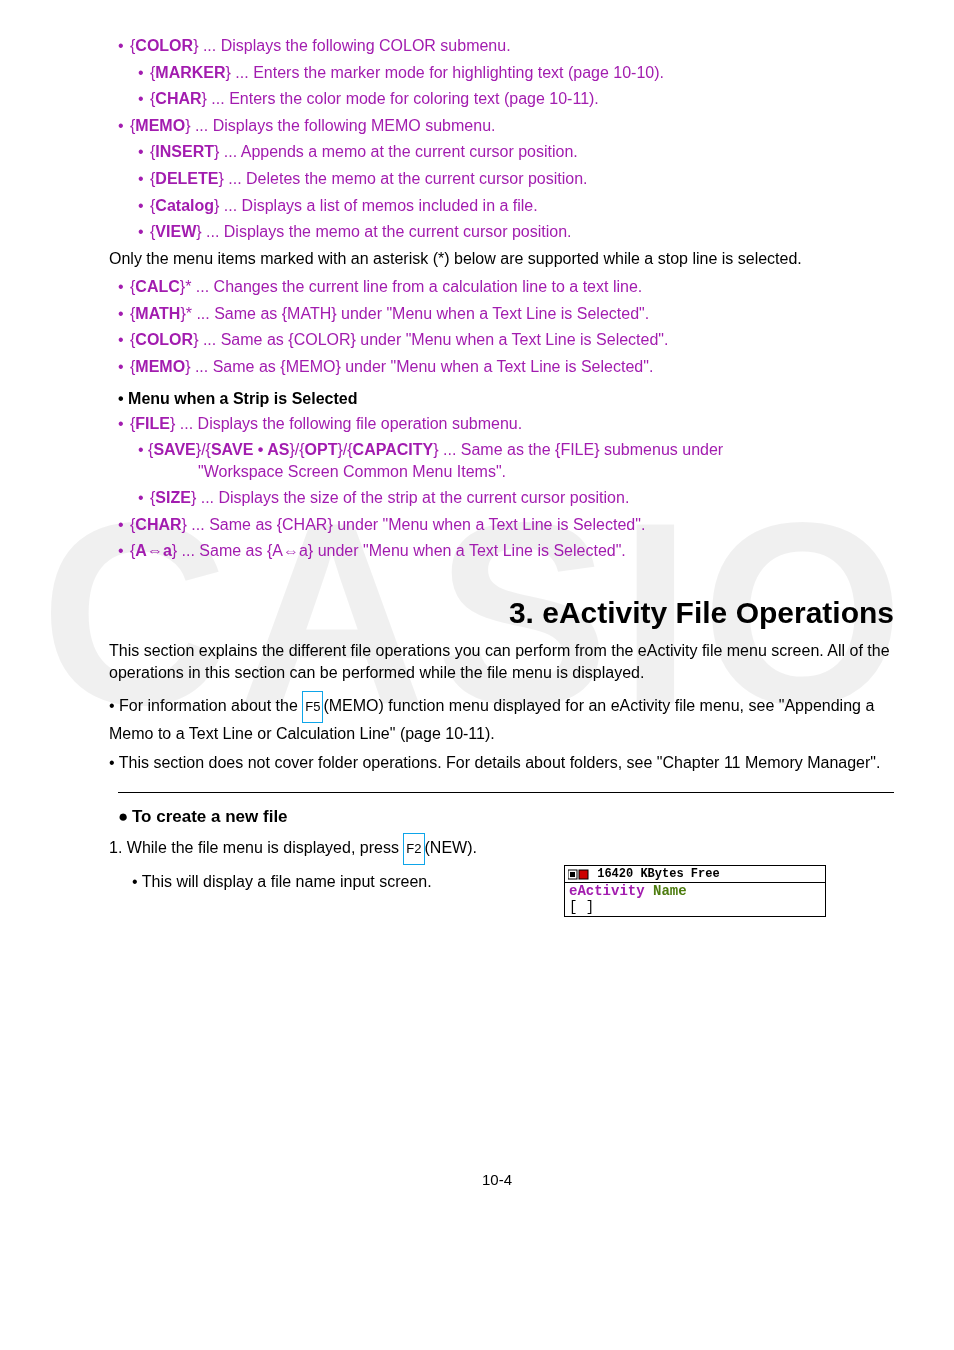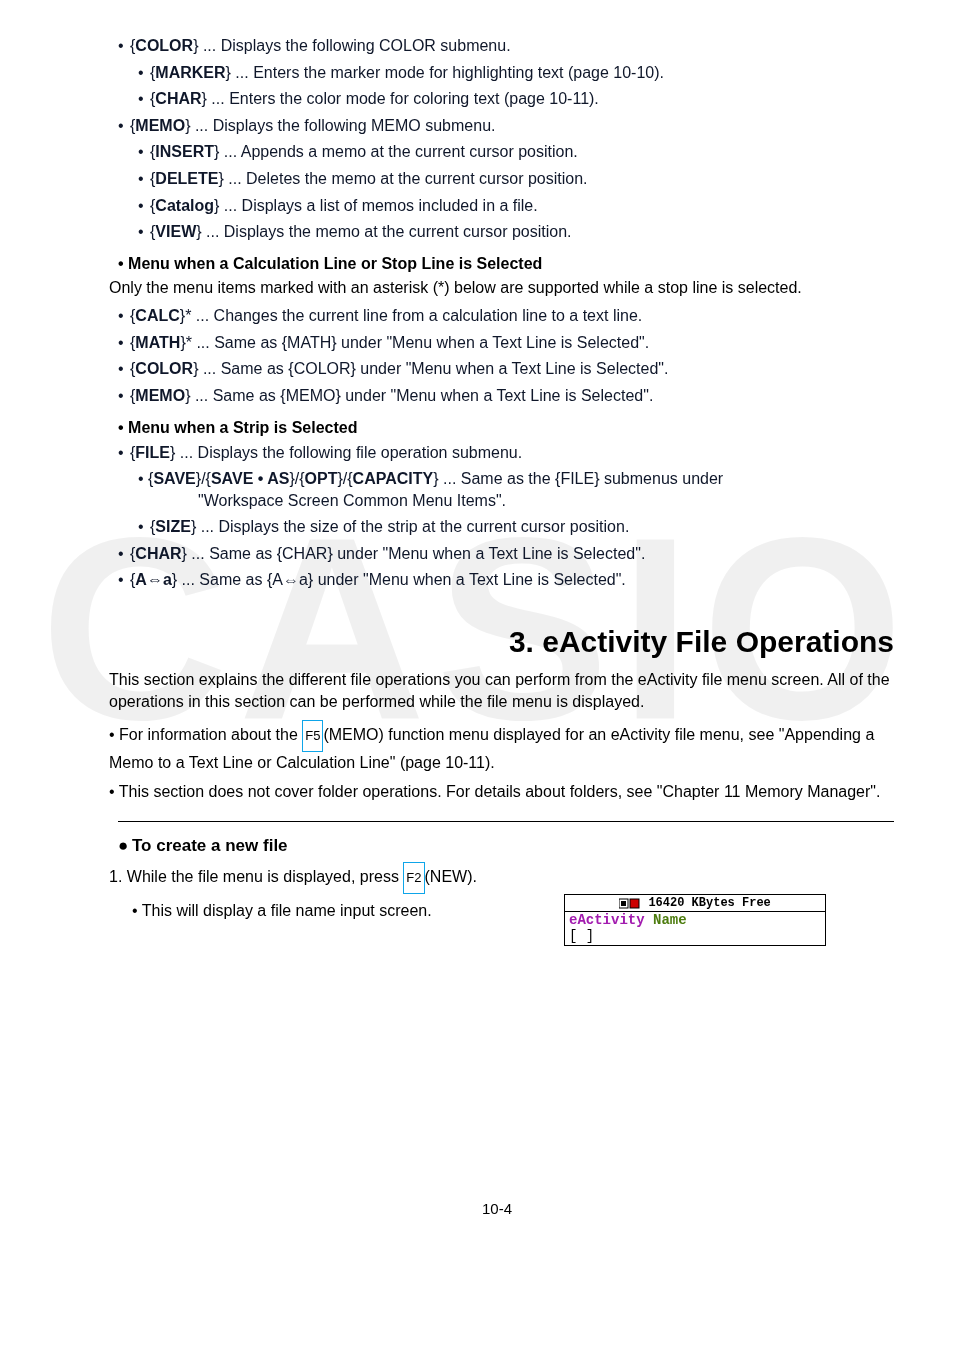--- a/index.html
+++ b/index.html
@@ -38,21 +38,21 @@
   }
   ul.sub-list {
     list-style: none;
     padding-left: 20px;
     margin: 0;
   }
   li.bullet-row {
     margin: 5px 0;
     font-size: 16px;
     line-height: 1.35;
-    color: #0f172a;
+    color: #a21caf;
   }
   li.bullet-row .dot {
     display: inline-block;
     width: 12px;
   }
   .bold { font-weight: bold; }
   .section-sub {
     font-size: 16px;
     font-weight: bold;
     margin: 12px 0 4px 18px;
@@ -89,21 +89,20 @@
     font-size: 14px;
     background: #fff;
     position: absolute;
     right: 68px;
   }
   .calc-header {
     border-bottom: 1px solid #000;
     padding: 1px 3px;
     font-size: 12px;
     background: #fff;
-    text-align: center;
   }
   .calc-header .icons {
     display:inline-block;
     width:22px;
     height:11px;
     vertical-align:middle;
   }
   .calc-body {
     padding: 1px 4px 1px 4px;
     line-height: 1.1;
@@ -161,21 +160,20 @@
         </li>
         <li class="bullet-row">
           <span class="dot">•</span>{<span class="bold">Catalog</span>}<span> ... Displays a list of memos included in a file.</span>
         </li>
         <li class="bullet-row">
           <span class="dot">•</span>{<span class="bold">VIEW</span>}<span> ... Displays the memo at the current cursor position.</span>
         </li>
       </ul>
     </ul>
 
-    <div class="section-sub">• Menu when a Calculation Line or Stop Line is Selected</div>
     <div class="para">Only the menu items marked with an asterisk (*) below are supported while a stop line is selected.</div>
     <ul class="top-list">
       <li class="bullet-row">
         <span class="dot">•</span>{<span class="bold">CALC</span><span>}* ... Changes the current line from a calculation line to a text line.</span>
       </li>
       <li class="bullet-row">
         <span class="dot">•</span>{<span class="bold">MATH</span><span>}* ... Same as {MATH} under "Menu when a Text Line is Selected".</span>
       </li>
       <li class="bullet-row">
         <span class="dot">•</span>{<span class="bold">COLOR</span><span>} ... Same as {COLOR} under "Menu when a Text Line is Selected".</span>

